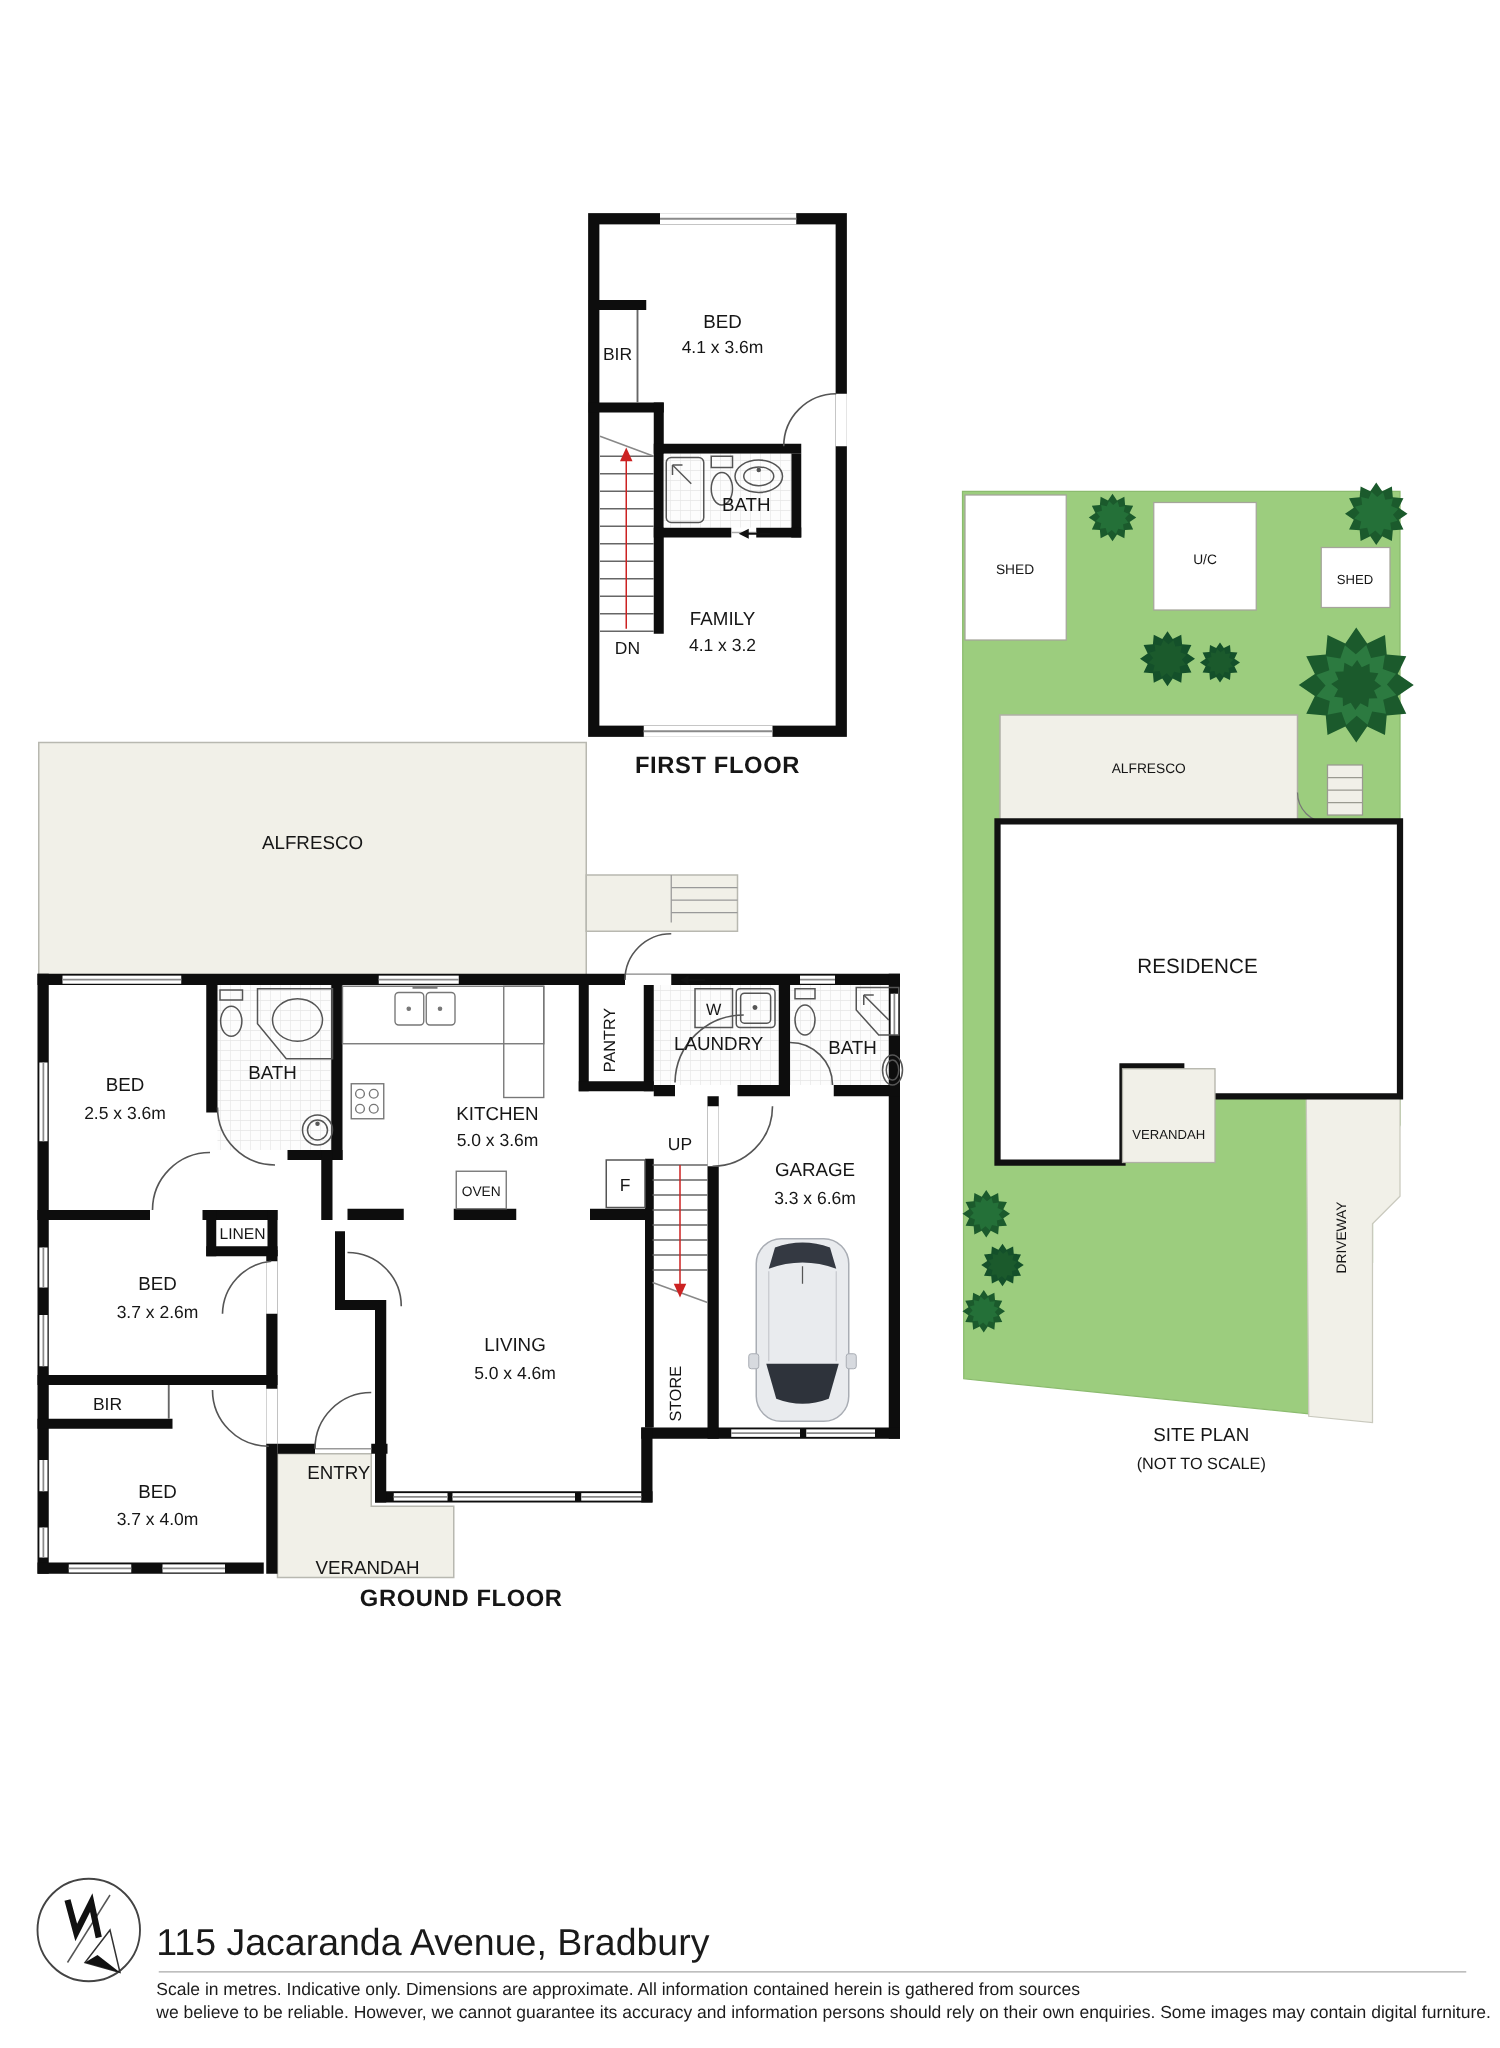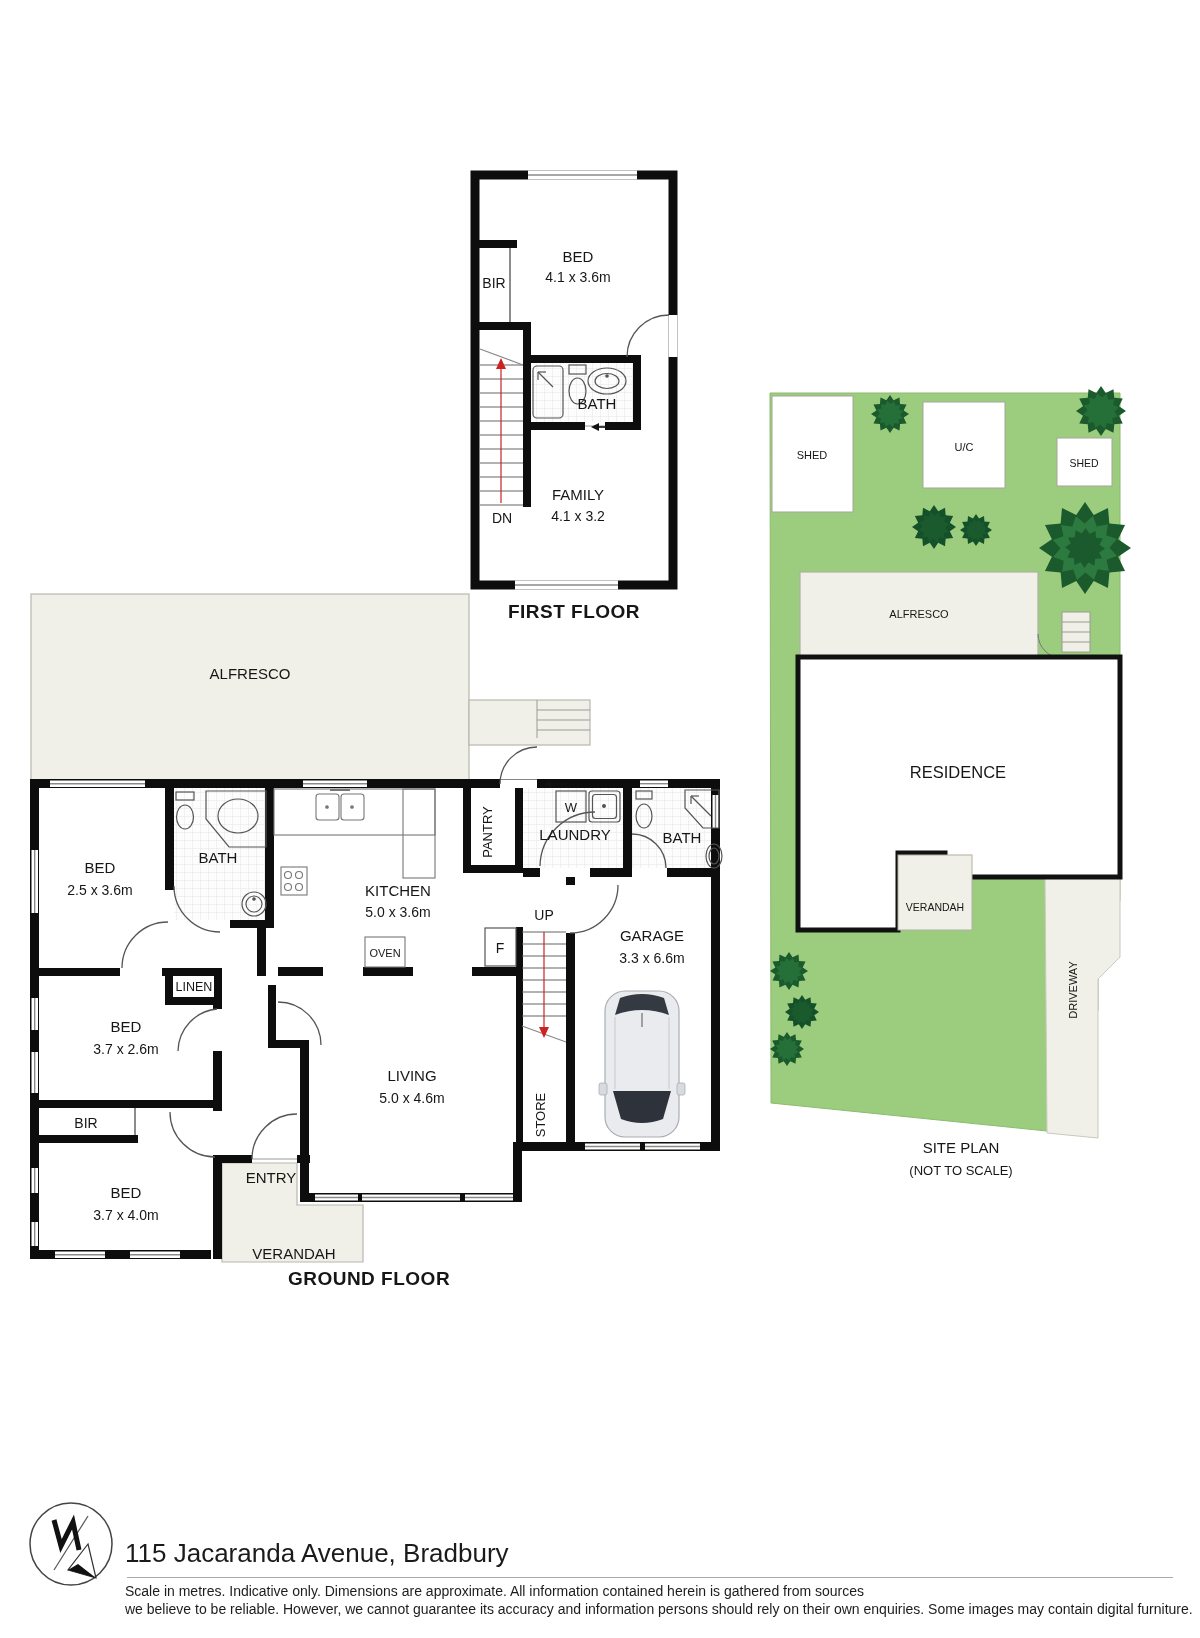--- a/index.html
+++ b/index.html
@@ -3,21 +3,21 @@
 <meta charset="utf-8">
 <style>
   html,body{margin:0;padding:0;background:#fff;}
   body{width:1200px;height:1638px;position:relative;overflow:hidden;
        font-family:"Liberation Sans", sans-serif;color:#111;}
   #plan-canvas{position:absolute;left:0;top:0;}
   svg text{font-family:"Liberation Sans", sans-serif;fill:#161616;}
   .t15{font-size:15px;} .t14{font-size:14px;} .t13{font-size:13px;}
   .t12{font-size:12.5px;} .t11{font-size:11px;} .t10{font-size:10.5px;}
   .ttl{font-size:19px;font-weight:bold;letter-spacing:.5px;}
-  .footer-address{position:absolute;left:125px;top:1538px;font-size:26px;color:#1a1a1a;white-space:nowrap;}
+  .footer-address{position:absolute;left:125px;top:1538px;font-size:30px;color:#1a1a1a;white-space:nowrap;}
   .footer-rule{position:absolute;left:127px;top:1577px;width:1046px;height:1px;background:#a9a9a9;}
   .footer-disc{position:absolute;left:125px;font-size:14px;color:#1c1c1c;white-space:nowrap;}
   .disc1{top:1583px;} .disc2{top:1601px;}
   .logo-box{position:absolute;left:26px;top:1494px;width:90px;height:102px;}
 </style>
 </head>
 <body>
 
 <svg id="plan-canvas" width="1200" height="1638" viewBox="0 0 1200 1638">
   <defs>

